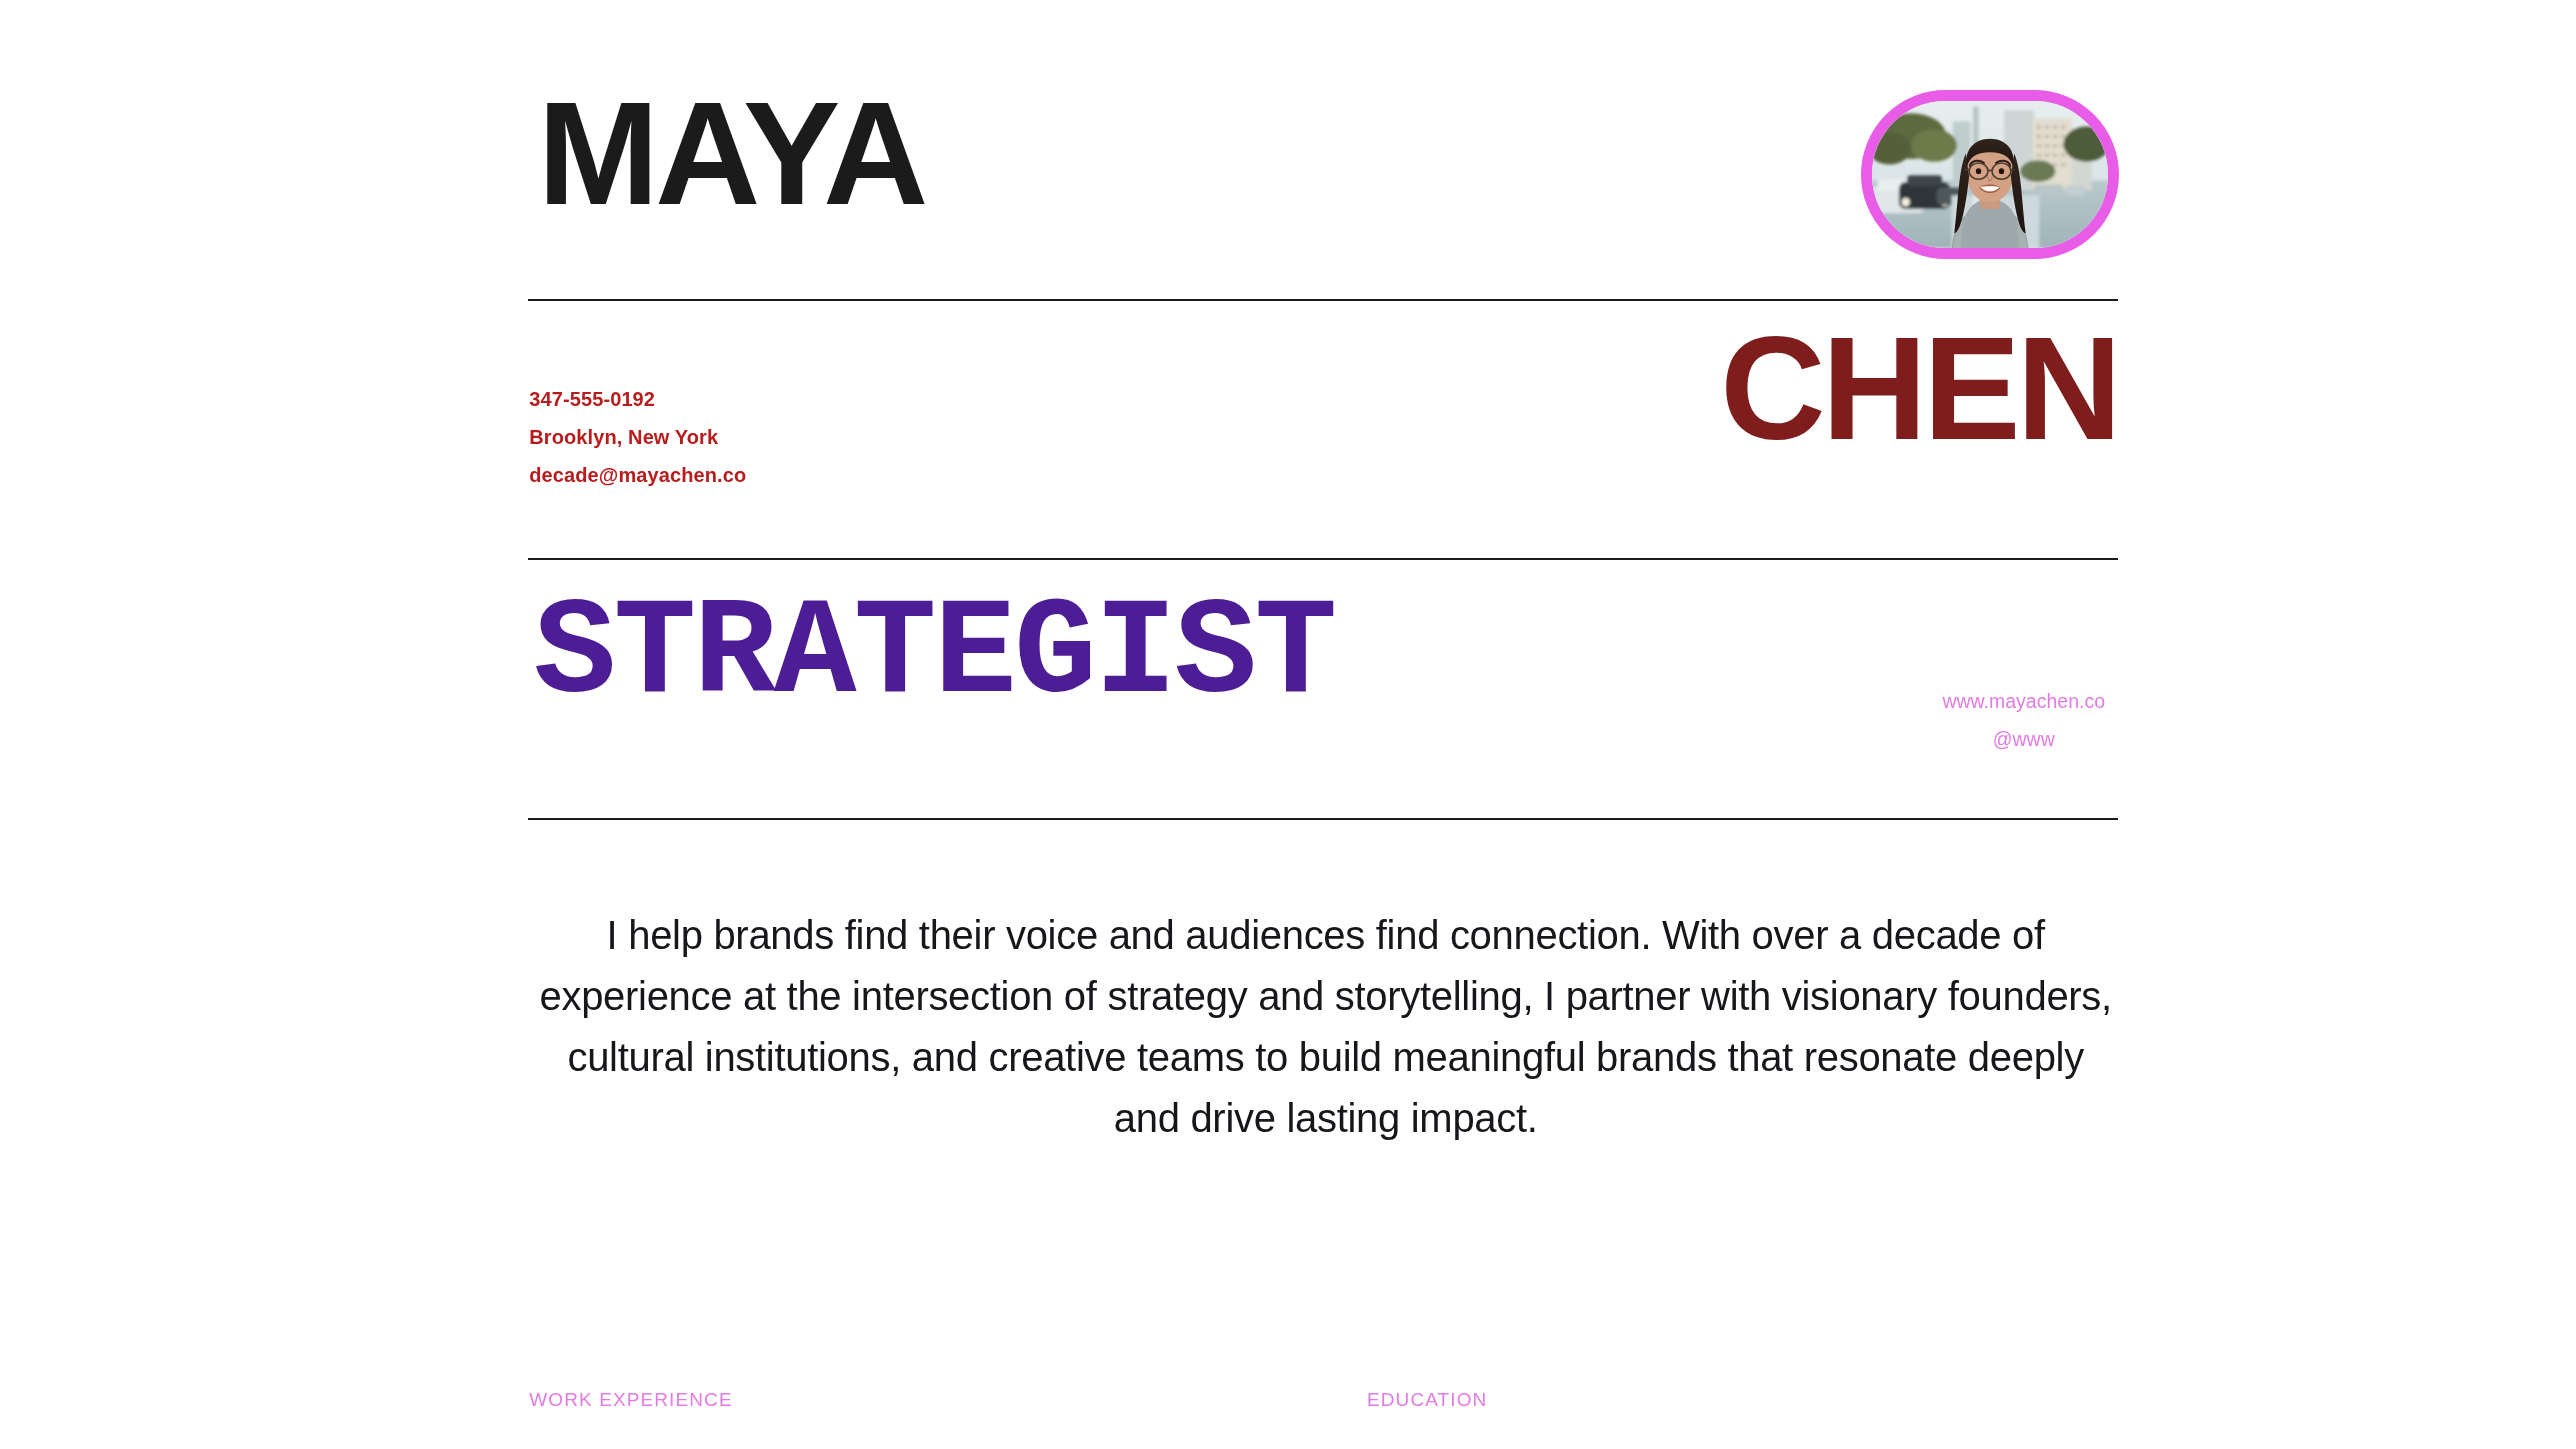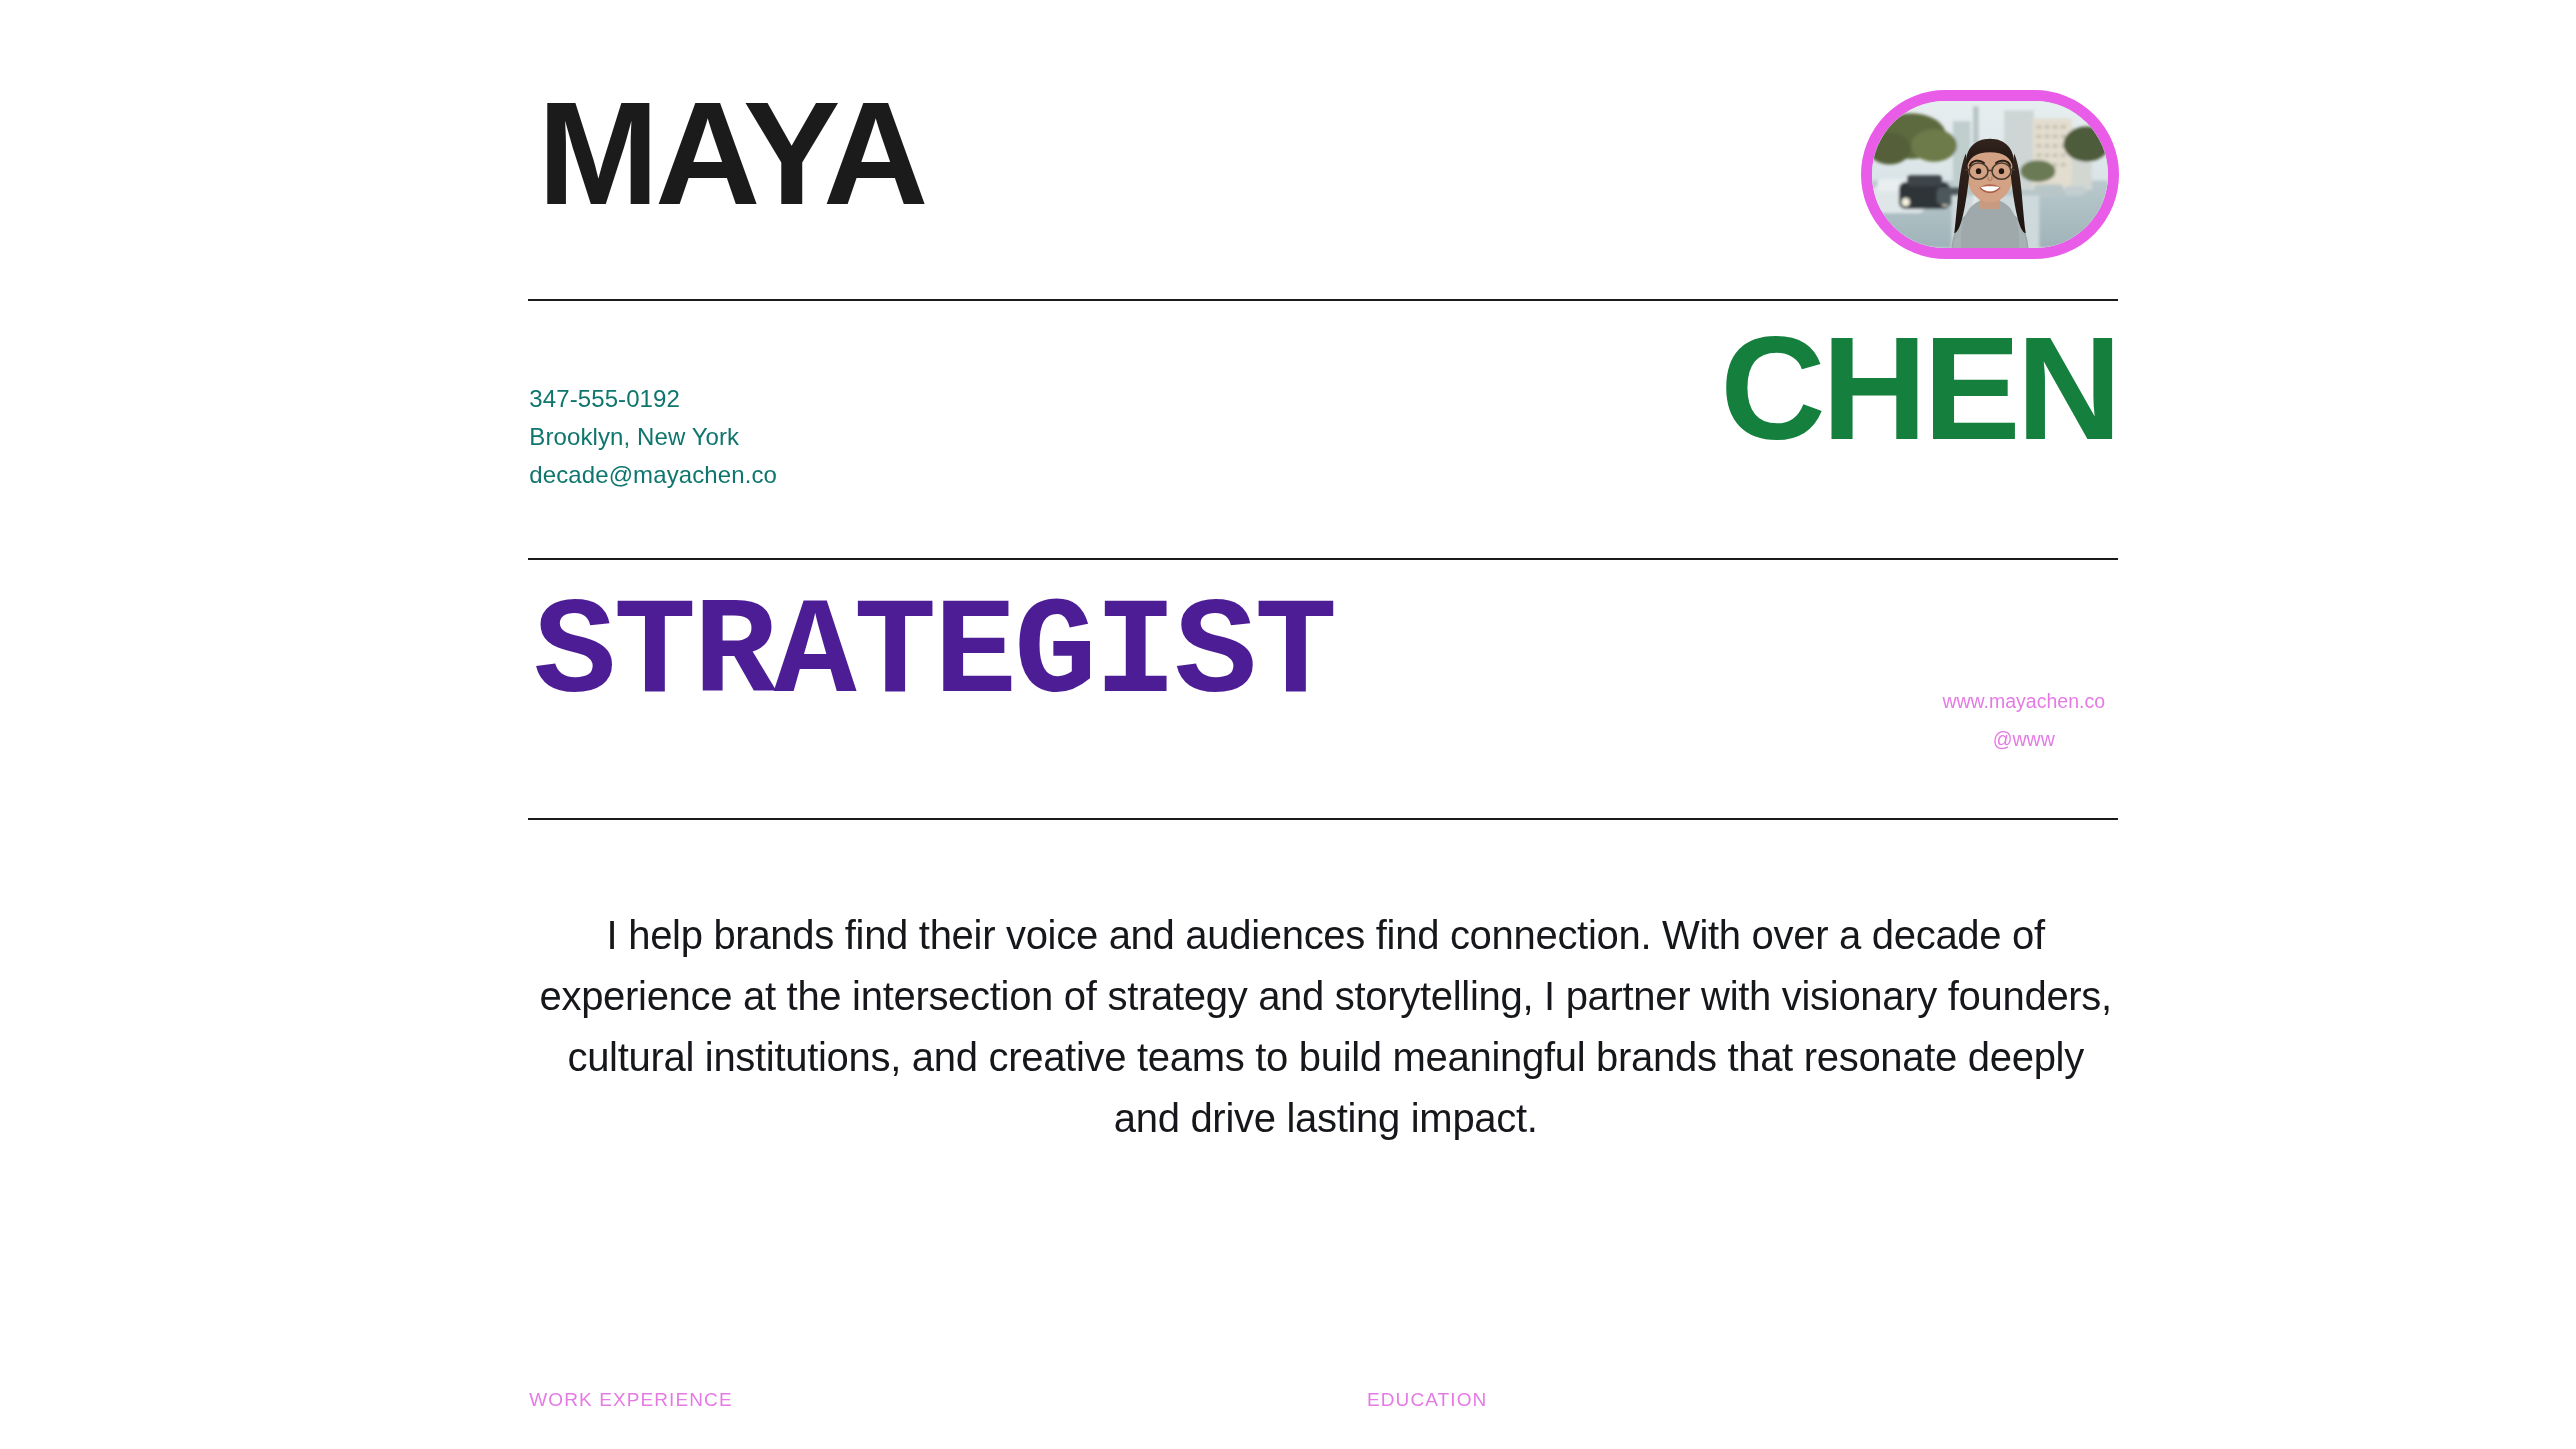--- a/index.html
+++ b/index.html
@@ -88,36 +88,37 @@
   }
   .contact-list {
     position: absolute;
     left: 1.3px;
     top: 81px;
     list-style: none;
     margin: 0;
     padding: 0;
   }
   .contact-list li {
-    font-size: 24px;
+    font-size: 20px;
     line-height: 38px;
-    color: #0f766e;
+    color: #b91c1c;
     letter-spacing: 0.1px;
     white-space: nowrap;
+    font-weight: bold;
   }
   .last-name {
     position: absolute;
     right: 0;
     top: 17px;
     font-family: "Liberation Sans", sans-serif;
     font-weight: bold;
     font-size: 146px;
     line-height: 1;
     letter-spacing: -4px;
-    color: #15803d;
+    color: #7f1d1d;
     margin: 0;
     white-space: nowrap;
     text-align: right;
   }
 
   
   .row-role {
     position: absolute;
     left: 0;
     top: 558px;

